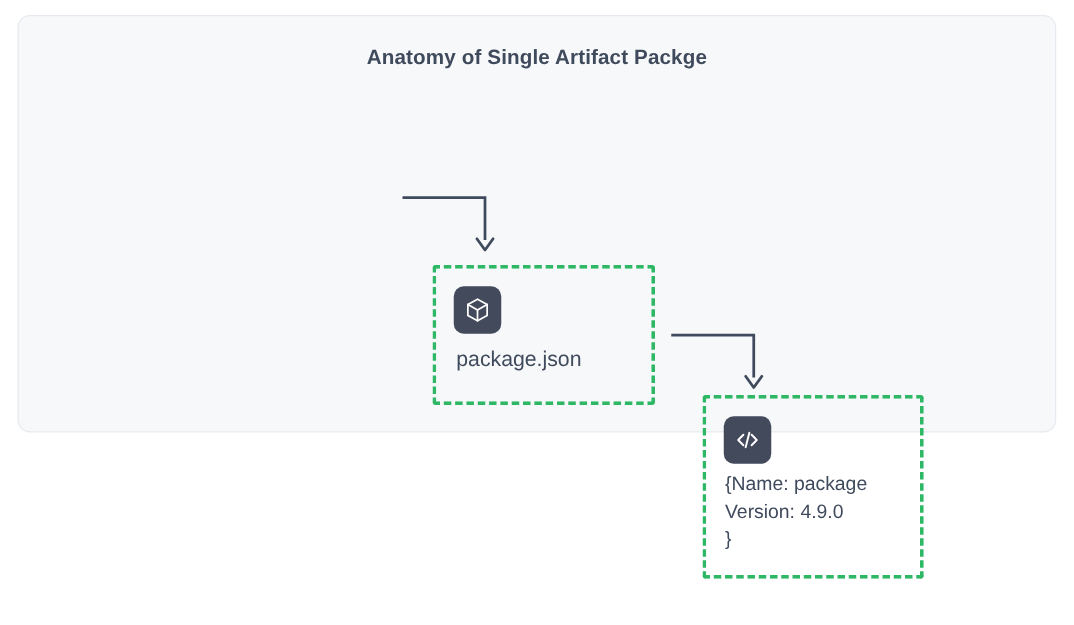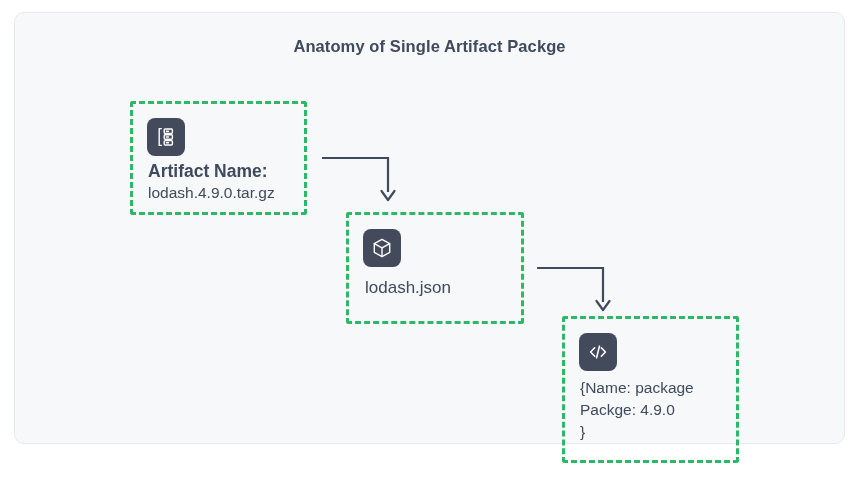--- a/index.html
+++ b/index.html
@@ -10,21 +10,21 @@
     background: #ffffff;
     font-family: "Liberation Sans", "DejaVu Sans", sans-serif;
     overflow: hidden;
   }
 
   #diagram-panel {
     position: absolute;
     left: 14px;
     top: 12px;
     width: 831px;
-    height: 432px;
+    height: 334px;
     background: #f7f8fa;
     border: 1px solid #e6e9ef;
     border-radius: 10px;
   }
 
   #diagram-title {
     position: absolute;
     left: 0;
     top: 24px;
     width: 100%;
@@ -93,69 +93,52 @@
   #connector-1 { left: 300px; top: 135px; width: 100px; height: 65px; }
   #connector-2 { left: 515px; top: 245px; width: 100px; height: 65px; }
 </style>
 </head>
 <body>
 
 <div id="diagram-panel">
 
   <div id="diagram-title">Anatomy of Single Artifact Packge</div>
 
-  <div class="node-box" id="node-artifact">
-    <div class="node-icon">
-      <svg width="22" height="22" viewBox="0 0 22 22" fill="none" stroke="#ffffff" stroke-width="1.4" stroke-linecap="round" stroke-linejoin="round">
-        <path d="M6.3 2.6 H4.2 V19.4 H6.3"></path>
-        <rect x="9.2" y="3.0" width="8.2" height="4.4" rx="1"></rect>
-        <rect x="9.2" y="8.8" width="8.2" height="4.4" rx="1"></rect>
-        <rect x="9.2" y="14.6" width="8.2" height="4.4" rx="1"></rect>
-        <path d="M11.4 5.2 h2.1"></path>
-        <path d="M11.4 11.0 h2.1"></path>
-        <path d="M11.4 16.8 h2.1"></path>
-      </svg>
-    </div>
-    <div class="node-text">
-      <div class="line-strong">Artifact Name:</div>
-      <div class="line-normal">lodash.4.9.0.tar.gz</div>
-    </div>
-  </div>
 
   <svg class="connector" id="connector-1" viewBox="0 0 100 65">
     <path d="M7 10 H73 V44" fill="none" stroke="#3f4a5c" stroke-width="2.2"></path>
     <path d="M66.5 43 L73 52 L79.5 43" fill="none" stroke="#3f4a5c" stroke-width="2.2" stroke-linecap="round" stroke-linejoin="round"></path>
   </svg>
 
   <div class="node-box" id="node-manifest">
     <div class="node-icon">
       <svg width="22" height="22" viewBox="0 0 24 24" fill="none" stroke="#ffffff" stroke-width="1.5" stroke-linecap="round" stroke-linejoin="round">
         <path d="M12 2.6 L20.4 7.2 V16.8 L12 21.4 L3.6 16.8 V7.2 Z"></path>
         <path d="M3.6 7.2 L12 11.9 L20.4 7.2"></path>
         <path d="M12 11.9 V21.4"></path>
       </svg>
     </div>
     <div class="node-text">
-      <div class="line-normal">lodash.json</div>
+      <div class="line-normal">package.json</div>
     </div>
   </div>
 
   <svg class="connector" id="connector-2" viewBox="0 0 100 65">
     <path d="M7 10 H73 V44" fill="none" stroke="#3f4a5c" stroke-width="2.2"></path>
     <path d="M66.5 43 L73 52 L79.5 43" fill="none" stroke="#3f4a5c" stroke-width="2.2" stroke-linecap="round" stroke-linejoin="round"></path>
   </svg>
 
   <div class="node-box" id="node-metadata">
     <div class="node-icon">
       <svg width="22" height="22" viewBox="0 0 24 24" fill="none" stroke="#ffffff" stroke-width="1.7" stroke-linecap="round" stroke-linejoin="round">
         <path d="M8.4 7.4 L3.9 12 L8.4 16.6"></path>
         <path d="M15.6 7.4 L20.1 12 L15.6 16.6"></path>
         <path d="M13.6 5.6 L10.4 18.4"></path>
       </svg>
     </div>
     <div class="node-text">
       <div class="line-normal">{Name: package</div>
-      <div class="line-normal">Packge: 4.9.0</div>
+      <div class="line-normal">Version: 4.9.0</div>
       <div class="line-normal">}</div>
     </div>
   </div>
 
 </div>
 
 </body></html>

